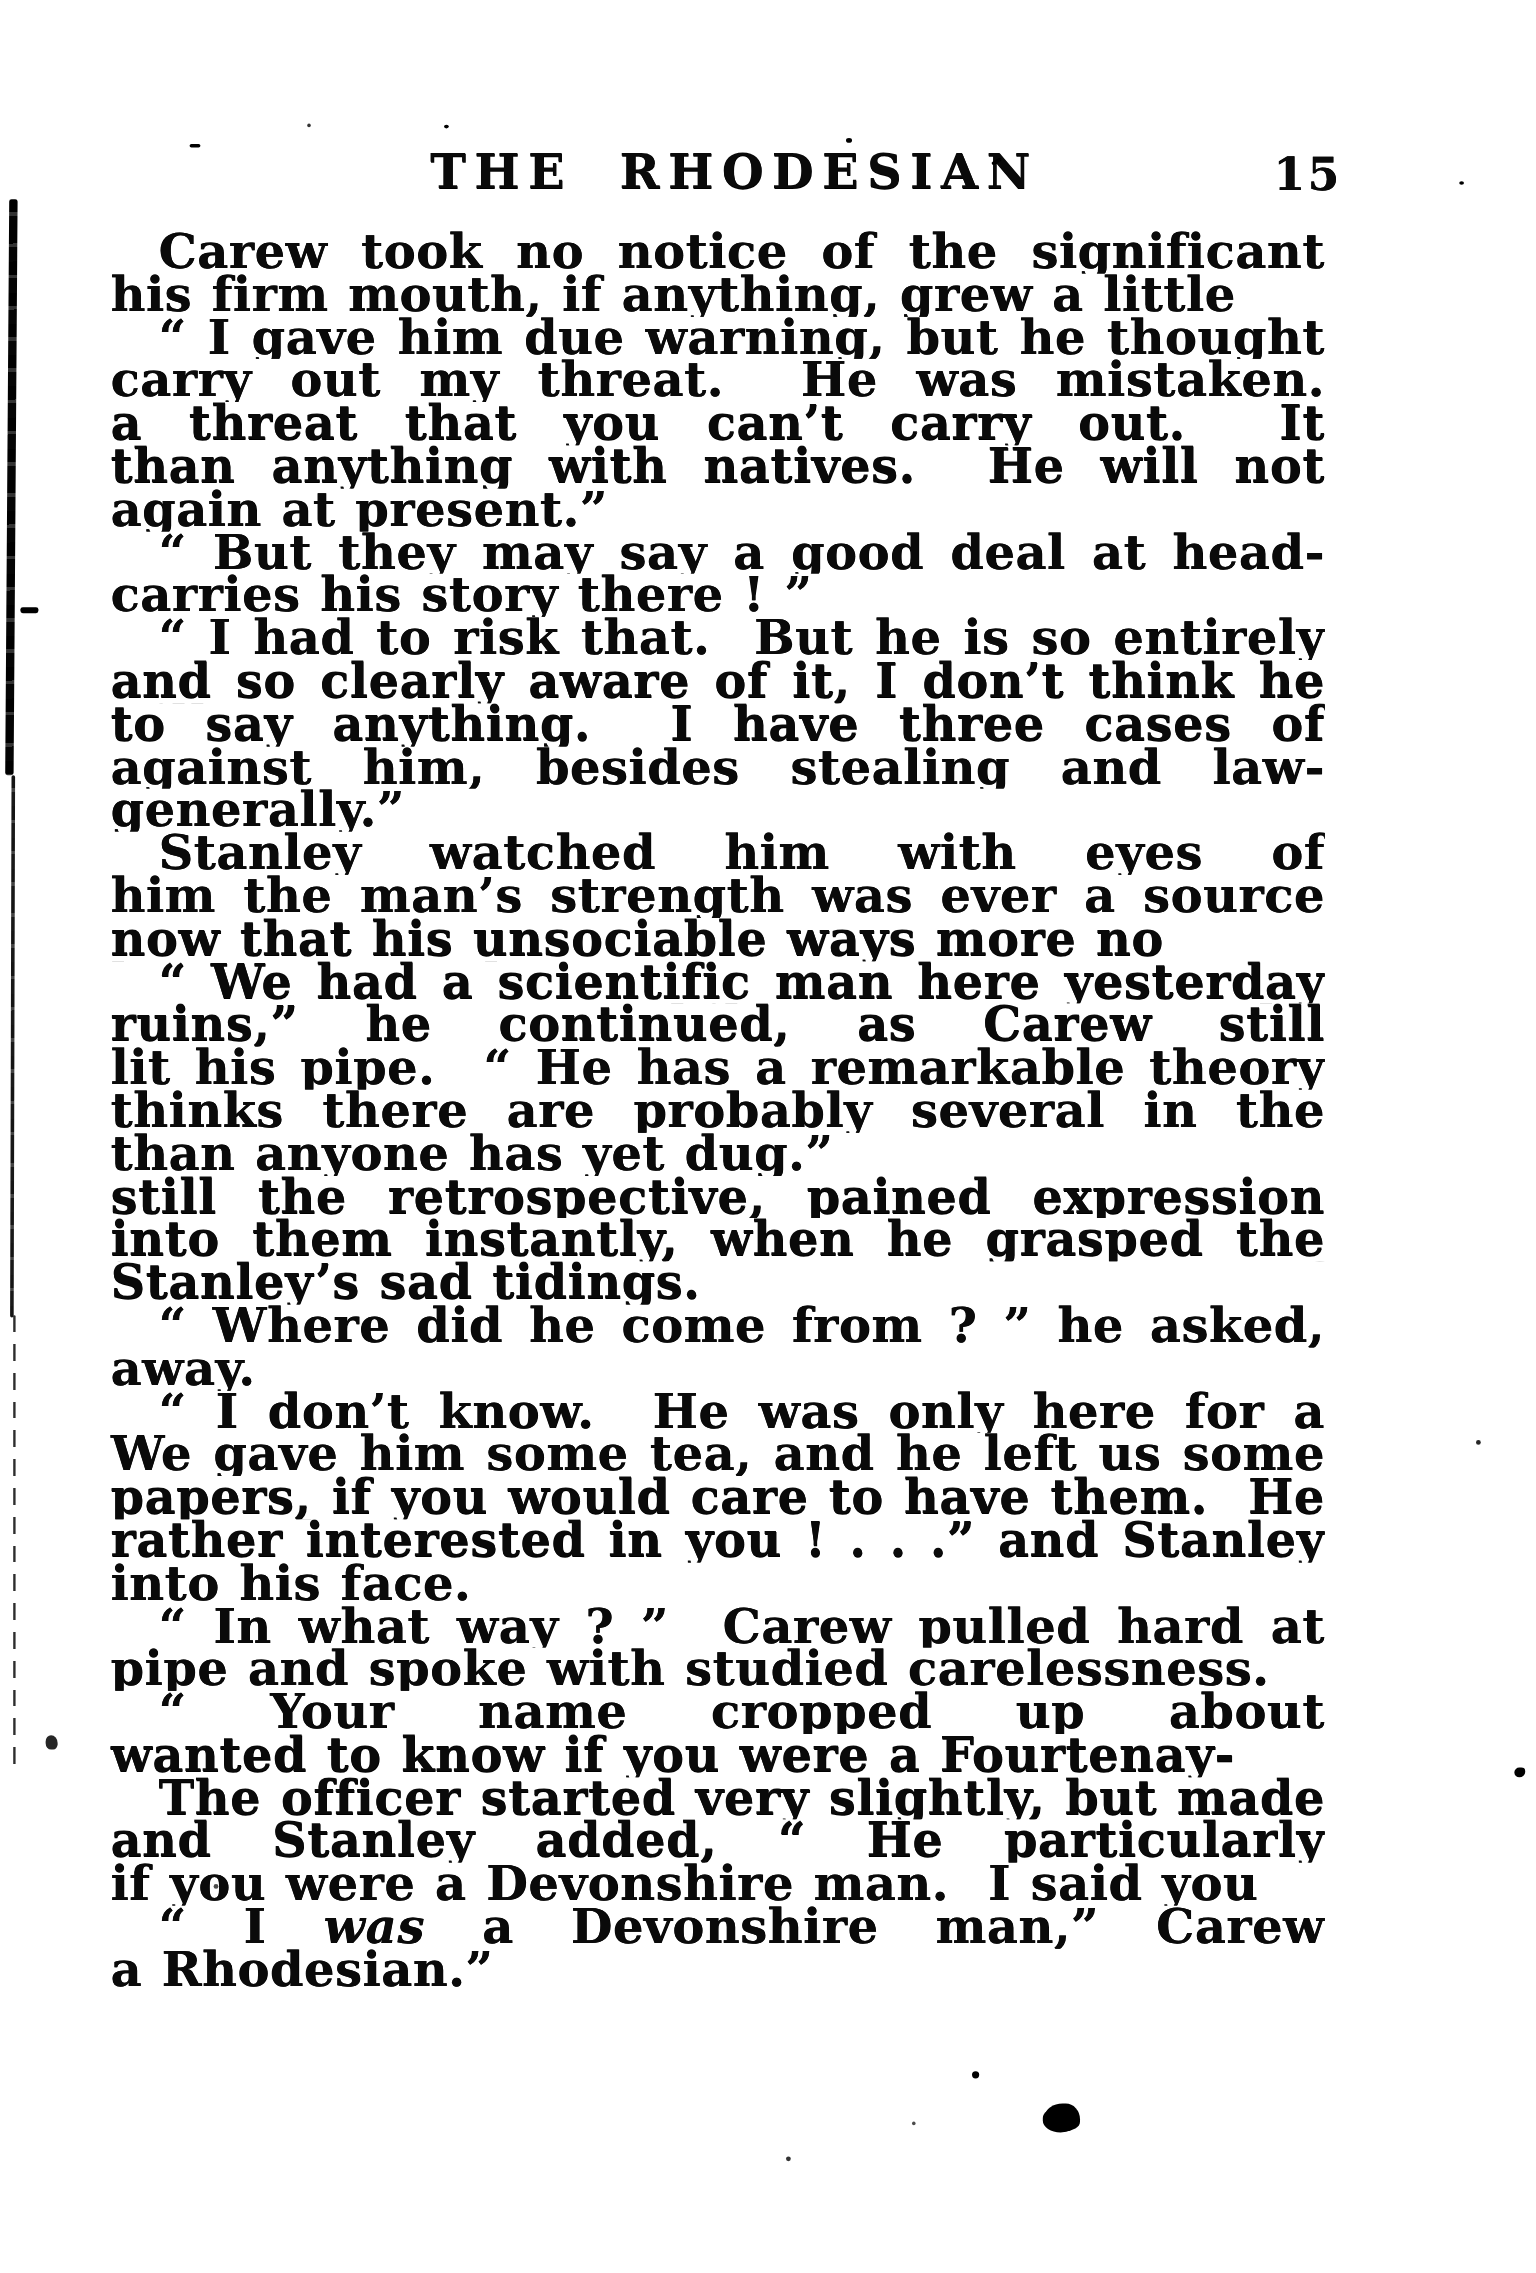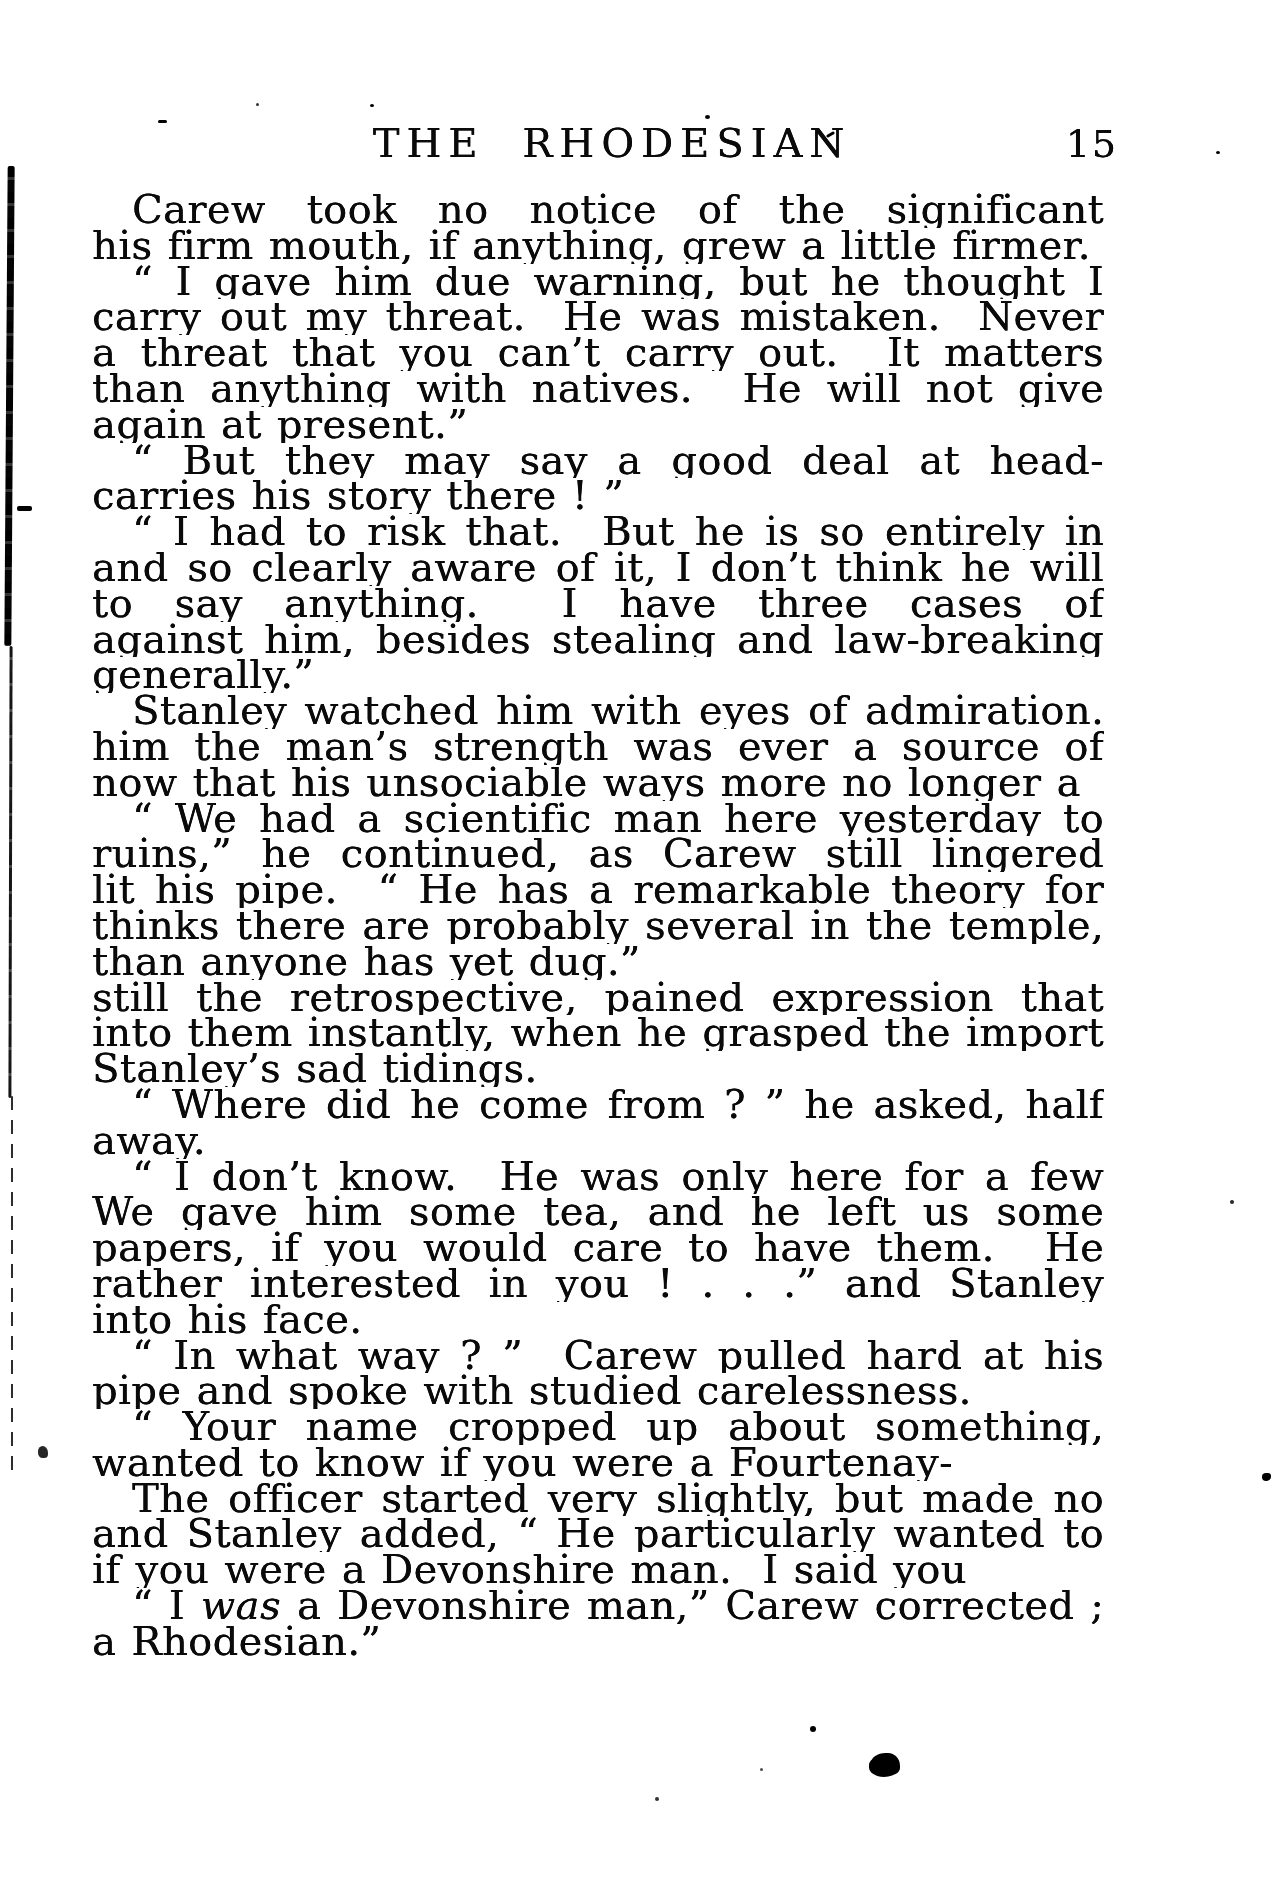--- a/index.html
+++ b/index.html
@@ -12,20 +12,21 @@
     height: 1894px;
     font-family: "DejaVu Serif", serif;
     color: #0a0a0a;
     position: relative;
     overflow: hidden;
   }
   .page {
     position: absolute;
     inset: 0;
     background: #ffffff;
+    font-weight: bold;
   }
   
   .running-title {
     position: absolute;
     top: 120px;
     left: 106px;
     width: 1012px;
     text-align: center;
     font-size: 40px;
     letter-spacing: 7px;

